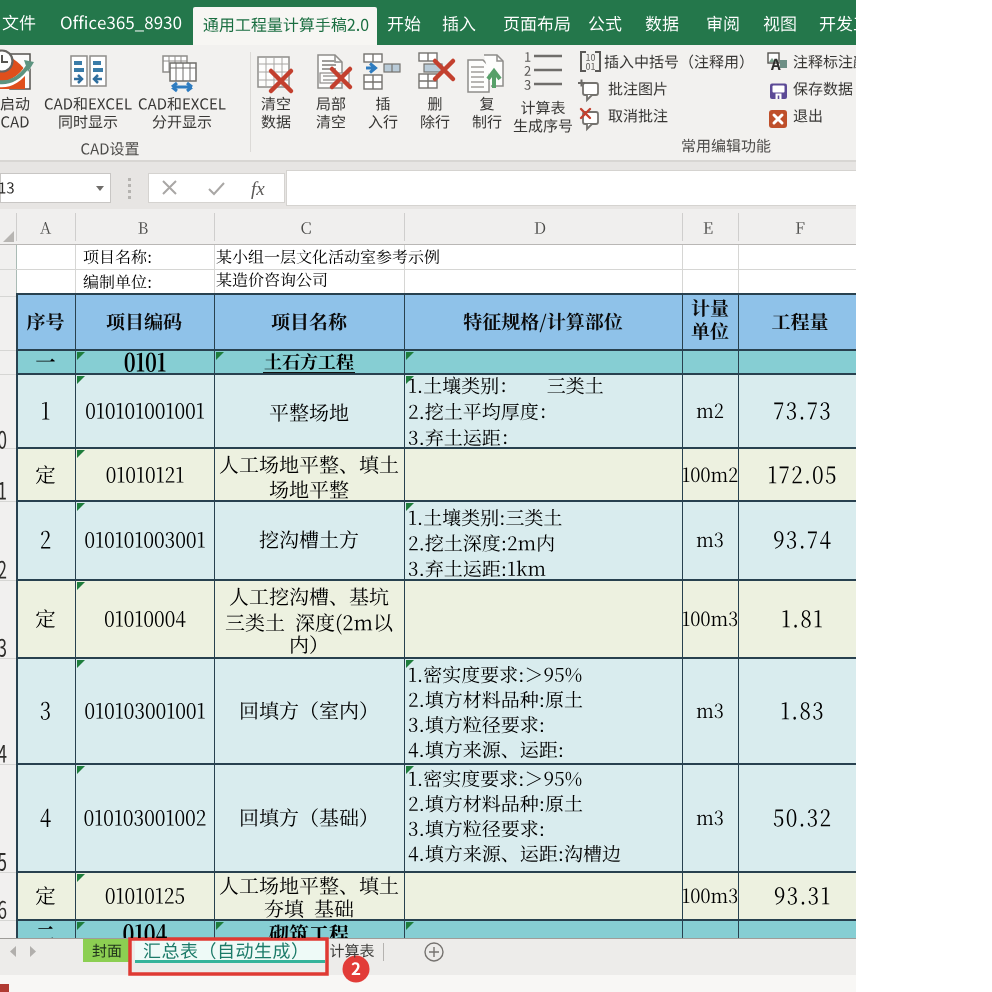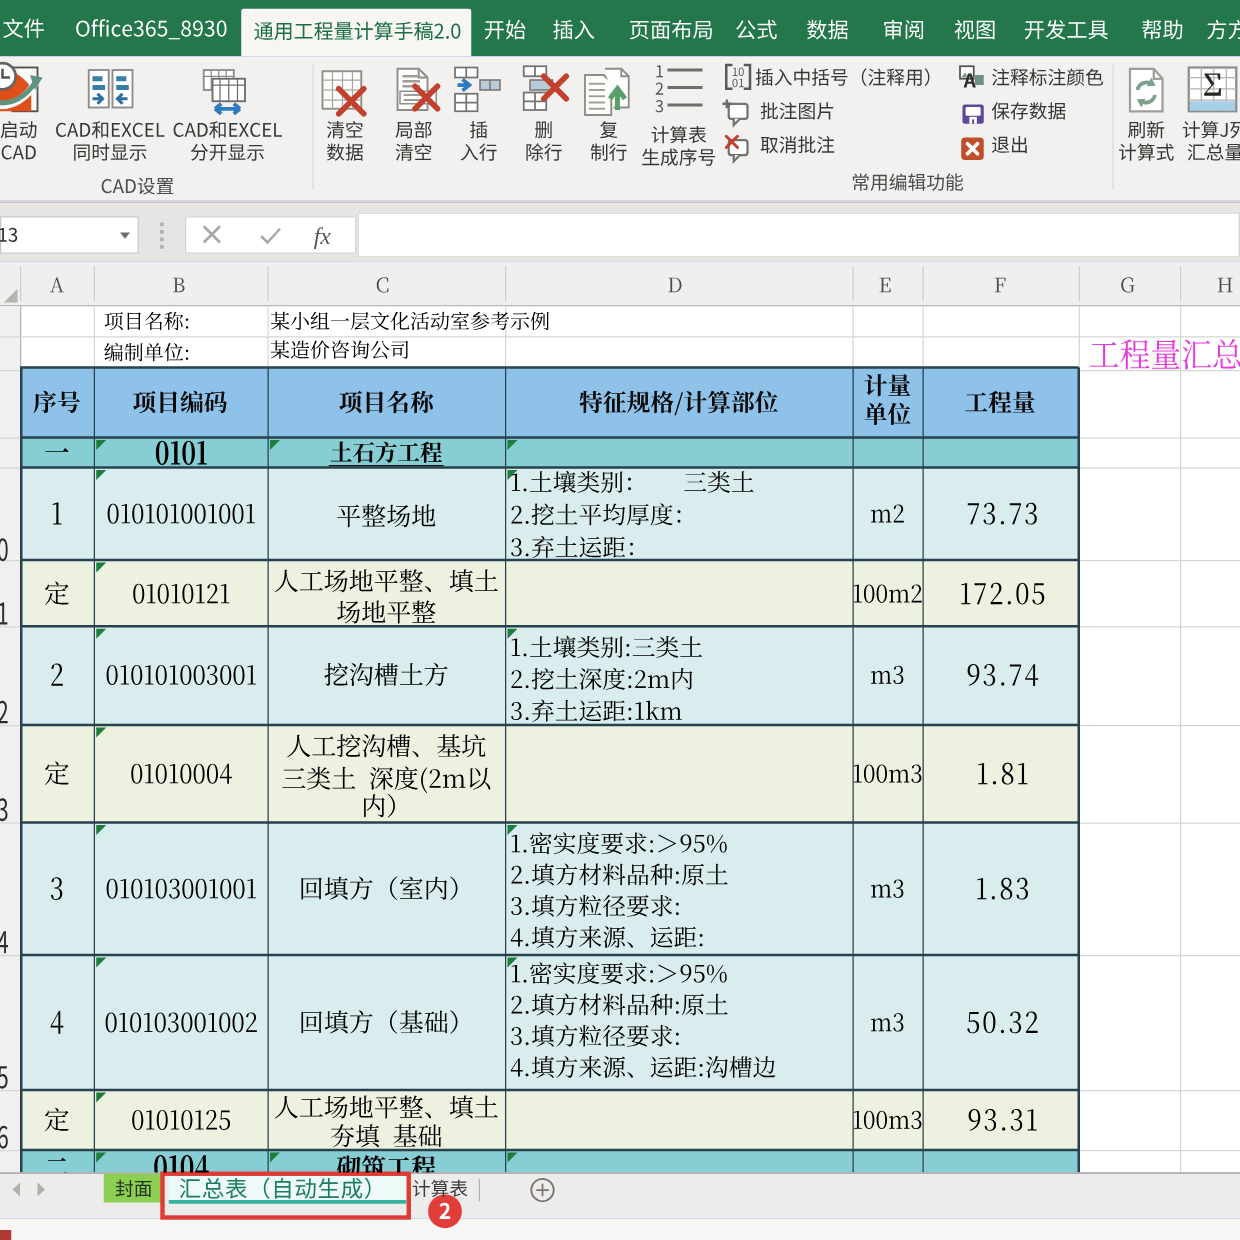--- a/index.html
+++ b/index.html
@@ -1,12 +1,12 @@
 <!DOCTYPE html>
-<html><head><meta charset="utf-8"><style>html,body{margin:0;padding:0;}*{box-sizing:border-box;}#wrap{position:relative;width:992px;height:992px;overflow:hidden;background:#8b5cf6;font-family:"Liberation Sans",sans-serif;text-align:center;}</style></head><body>
+<html><head><meta charset="utf-8"><style>html,body{margin:0;padding:0;}*{box-sizing:border-box;}#wrap{position:relative;width:856px;height:992px;overflow:hidden;background:#4d7c0f;font-family:"Liberation Sans",sans-serif;text-align:center;}</style></head><body>
 <div id="wrap">
     <div style="position:absolute;left:0px;top:0px;width:992px;height:45px;background:#24774b;"></div>
     <div style="position:absolute;left:193px;top:7px;width:184px;height:38px;background:#f7f6f3;border-radius:2px 2px 0 0;"></div>
     <div style="position:absolute;left:0px;top:45px;width:992px;height:116px;background:#f2f1ef;"></div>
     <div style="position:absolute;left:0px;top:160px;width:992px;height:2px;background:#d8d6d3;"></div>
     <div style="position:absolute;left:250px;top:52px;width:1px;height:100px;background:#dcdad7;"></div>
     <div style="position:absolute;left:890px;top:52px;width:1px;height:100px;background:#dcdad7;"></div>
     <div style="position:absolute;left:0px;top:162px;width:992px;height:47px;background:#e7e5e3;"></div>
     <div style="position:absolute;left:0px;top:173px;width:111px;height:30px;background:#fff;border:1px solid #c8c6c4;"></div>
     <div style="position:absolute;left:128px;top:178px;width:2.5px;height:2.5px;background:#b5b3b0;"></div>

